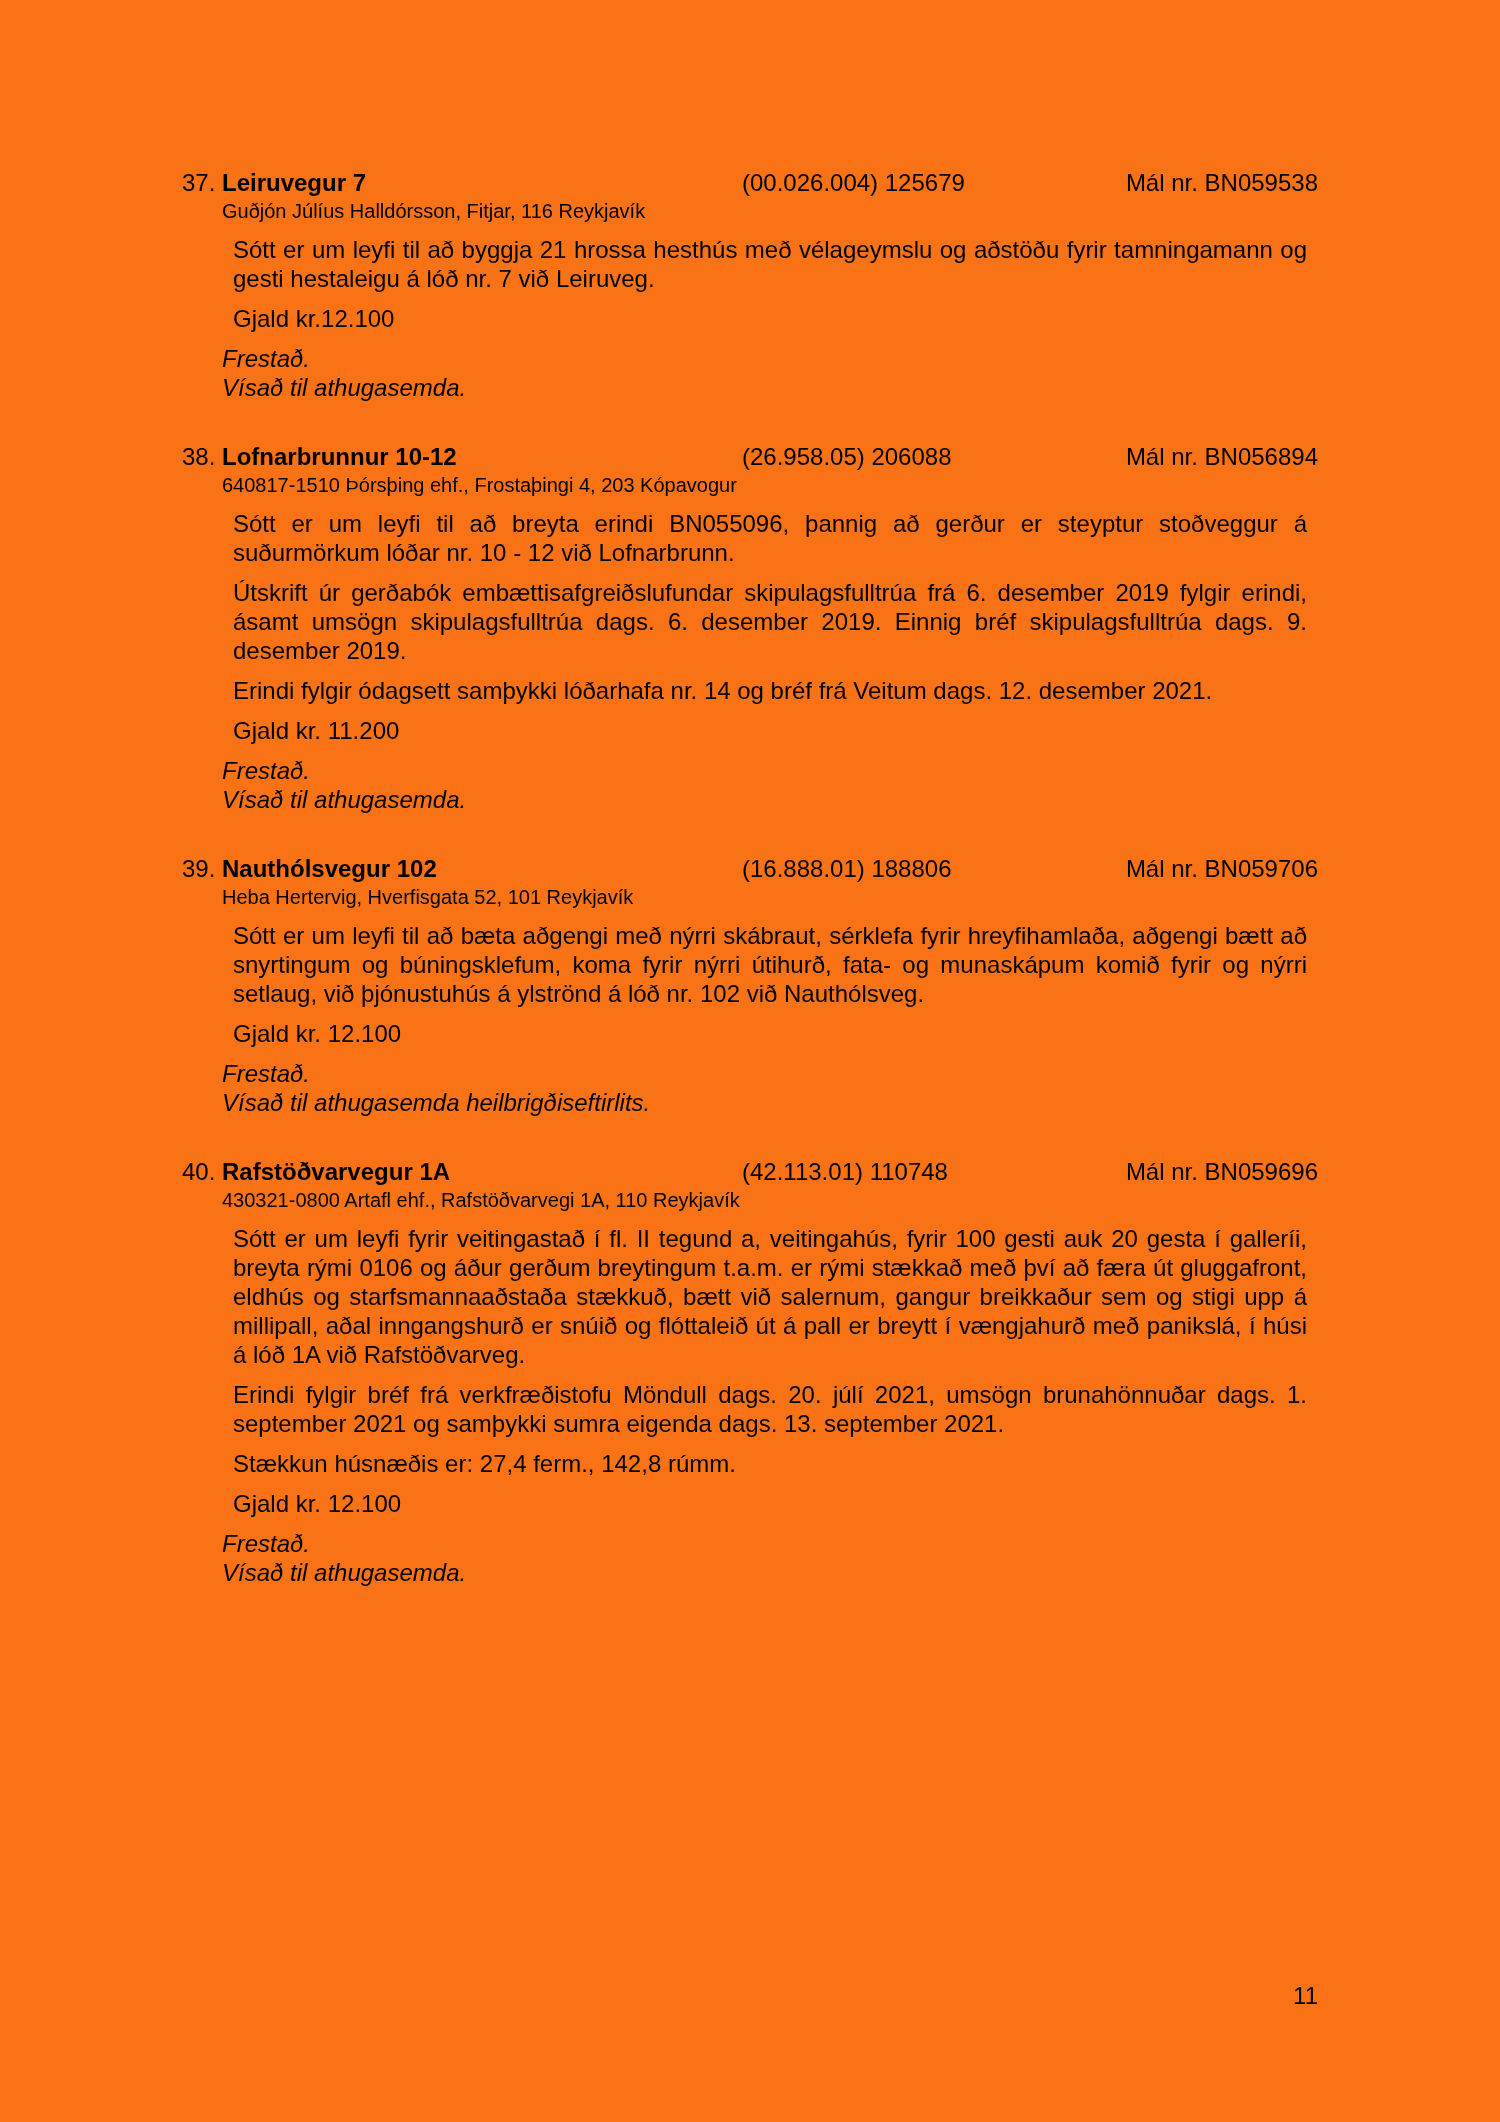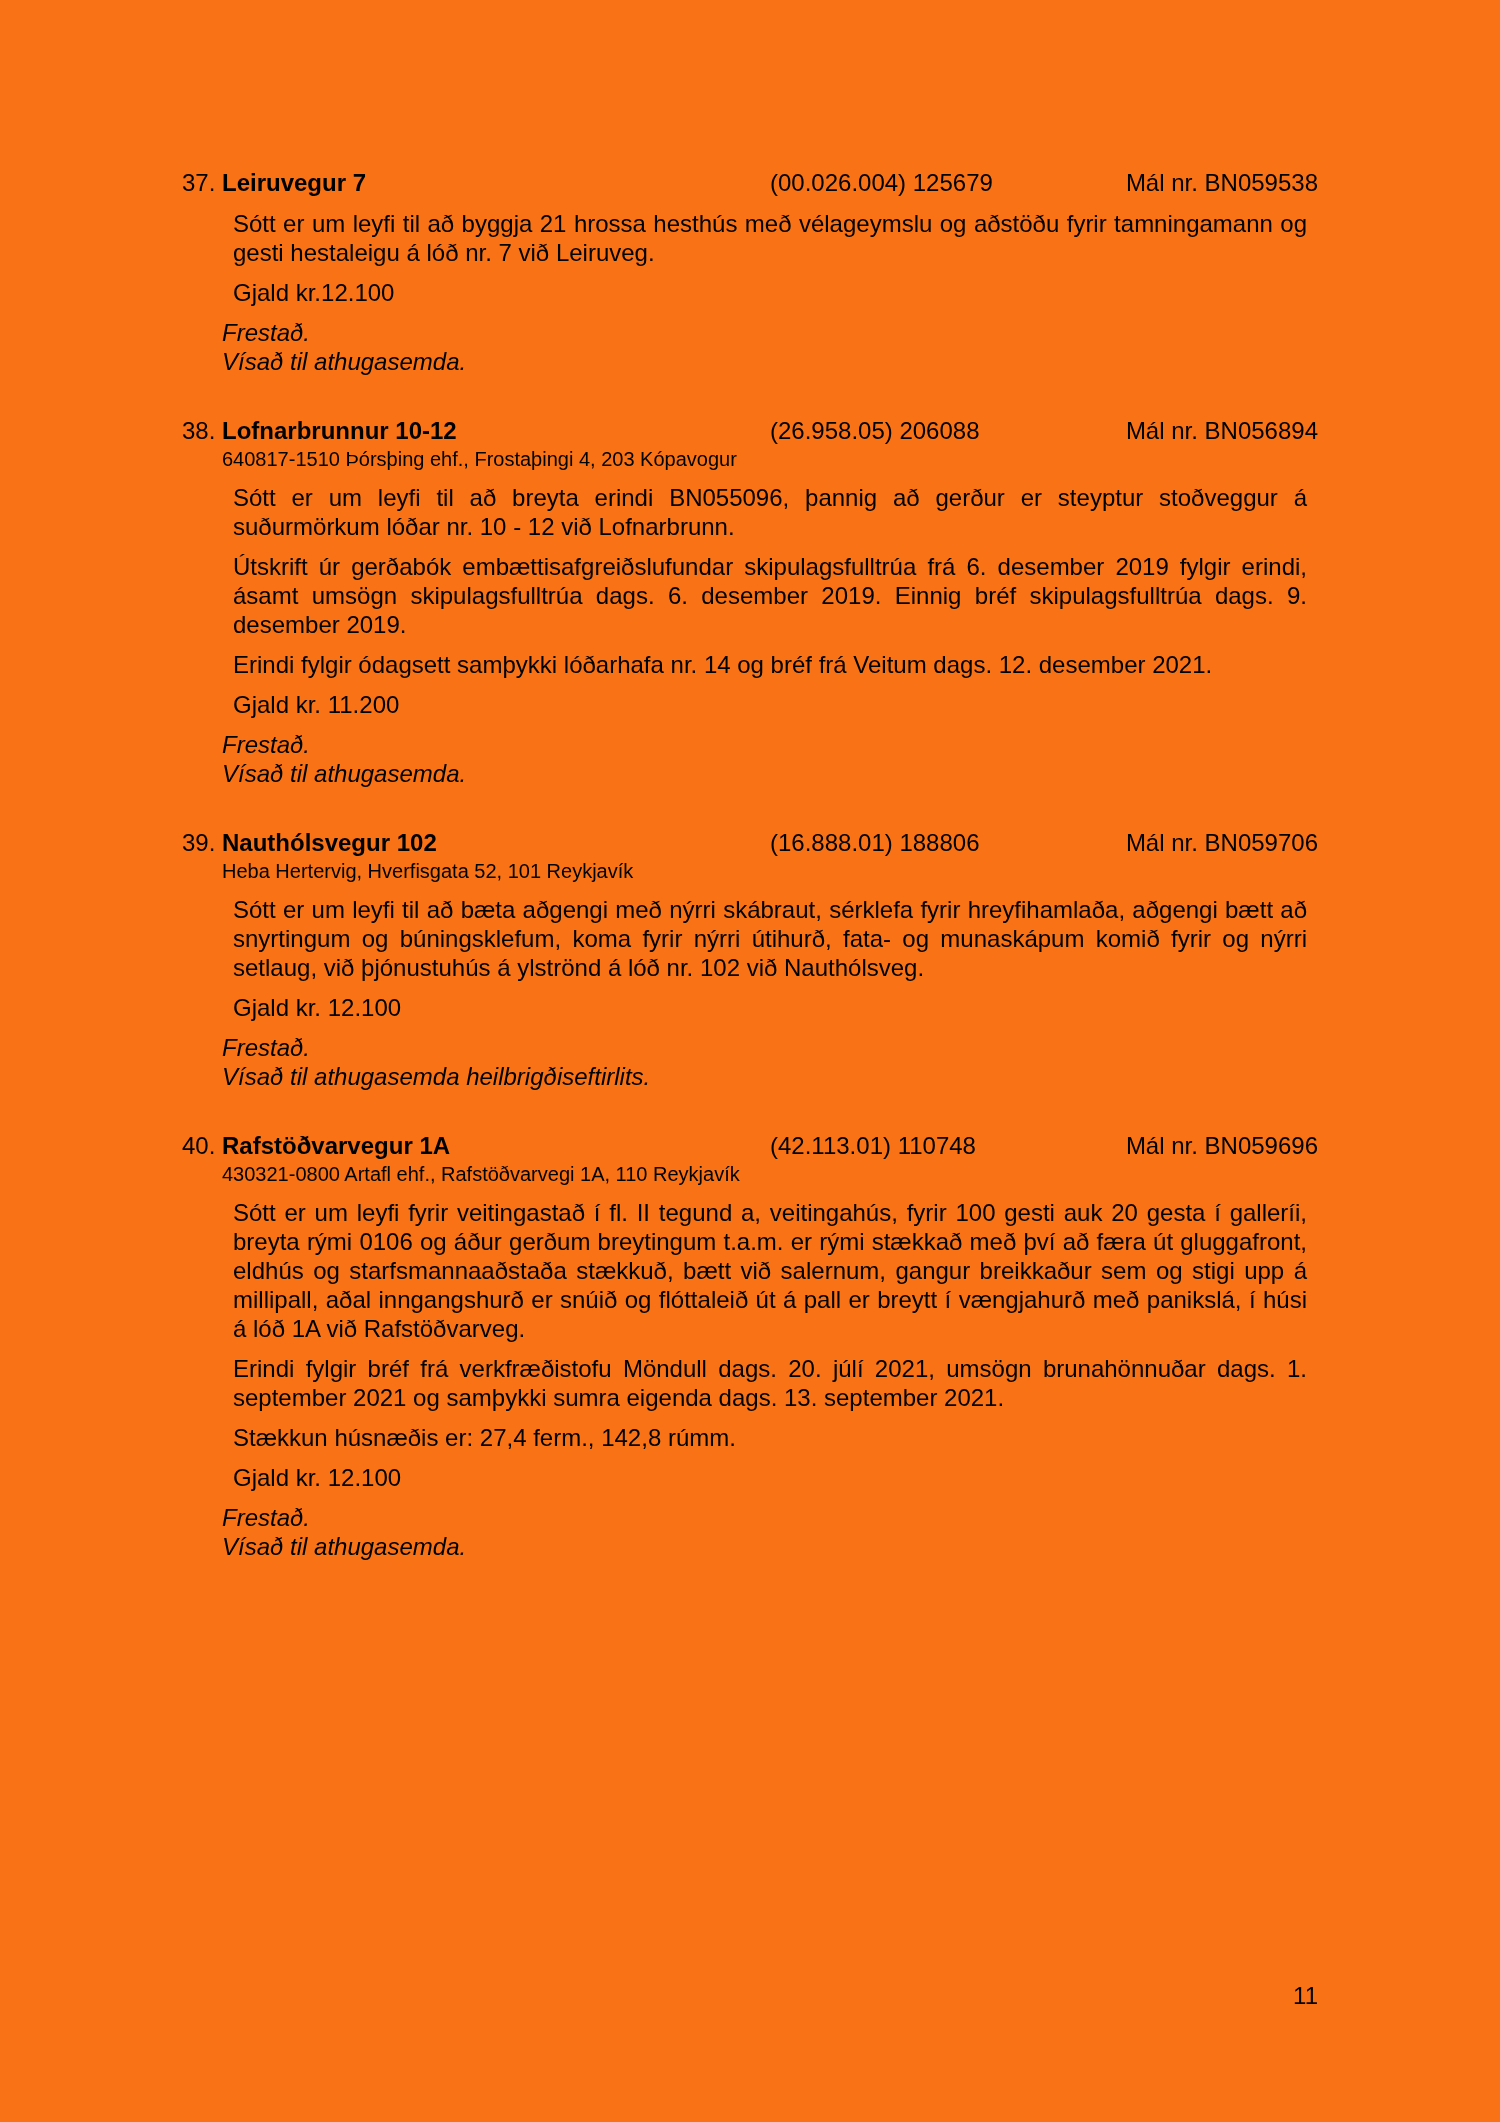--- a/index.html
+++ b/index.html
@@ -31,21 +31,21 @@
   .item-number {
     position: absolute;
     left: 0;
     top: 0;
   }
   .item-title {
     font-weight: bold;
   }
   .item-reference {
     position: absolute;
-    left: 588px;
+    left: 560px;
     top: 0;
   }
   .item-case {
     position: absolute;
     right: 0;
     top: 0;
   }
   .applicant {
     padding-left: 40px;
     font-size: 20px;
@@ -75,20 +75,21 @@
 
 <div class="page">
 
   <div class="item">
     <div class="item-header">
       <span class="item-number">37.</span>
       <span class="item-title">Leiruvegur 7</span>
       <span class="item-reference">(00.026.004) 125679</span>
       <span class="item-case">Mál nr. BN059538</span>
     </div>
+    <div class="applicant">Guðjón Júlíus Halldórsson, Fitjar, 116 Reykjavík</div>
     <p class="body-par">Sótt er um leyfi til að byggja 21 hrossa hesthús með vélageymslu og aðstöðu fyrir tamningamann og gesti hestaleigu á lóð nr. 7 við Leiruveg.</p>
     <p class="body-par">Gjald kr.12.100</p>
     <p class="decision">Frestað.</p>
     <p class="decision">Vísað til athugasemda.</p>
   </div>
 
   <div class="item">
     <div class="item-header">
       <span class="item-number">38.</span>
       <span class="item-title">Lofnarbrunnur 10-12</span>

